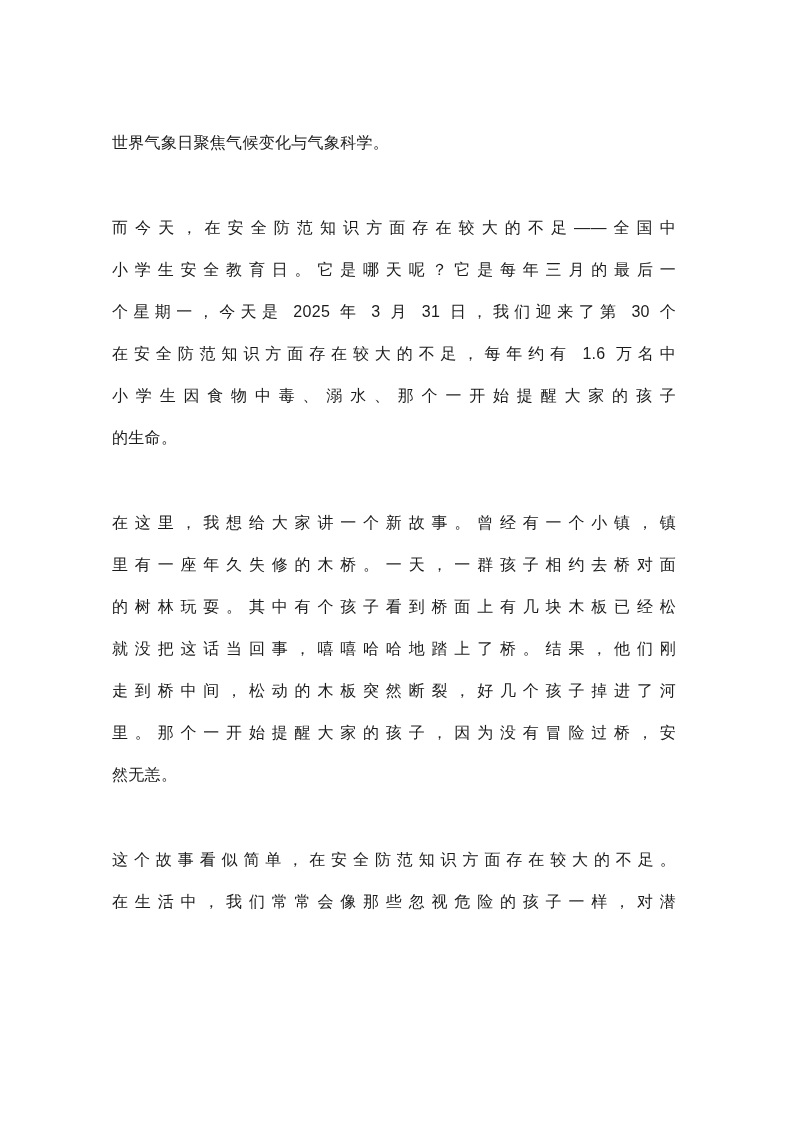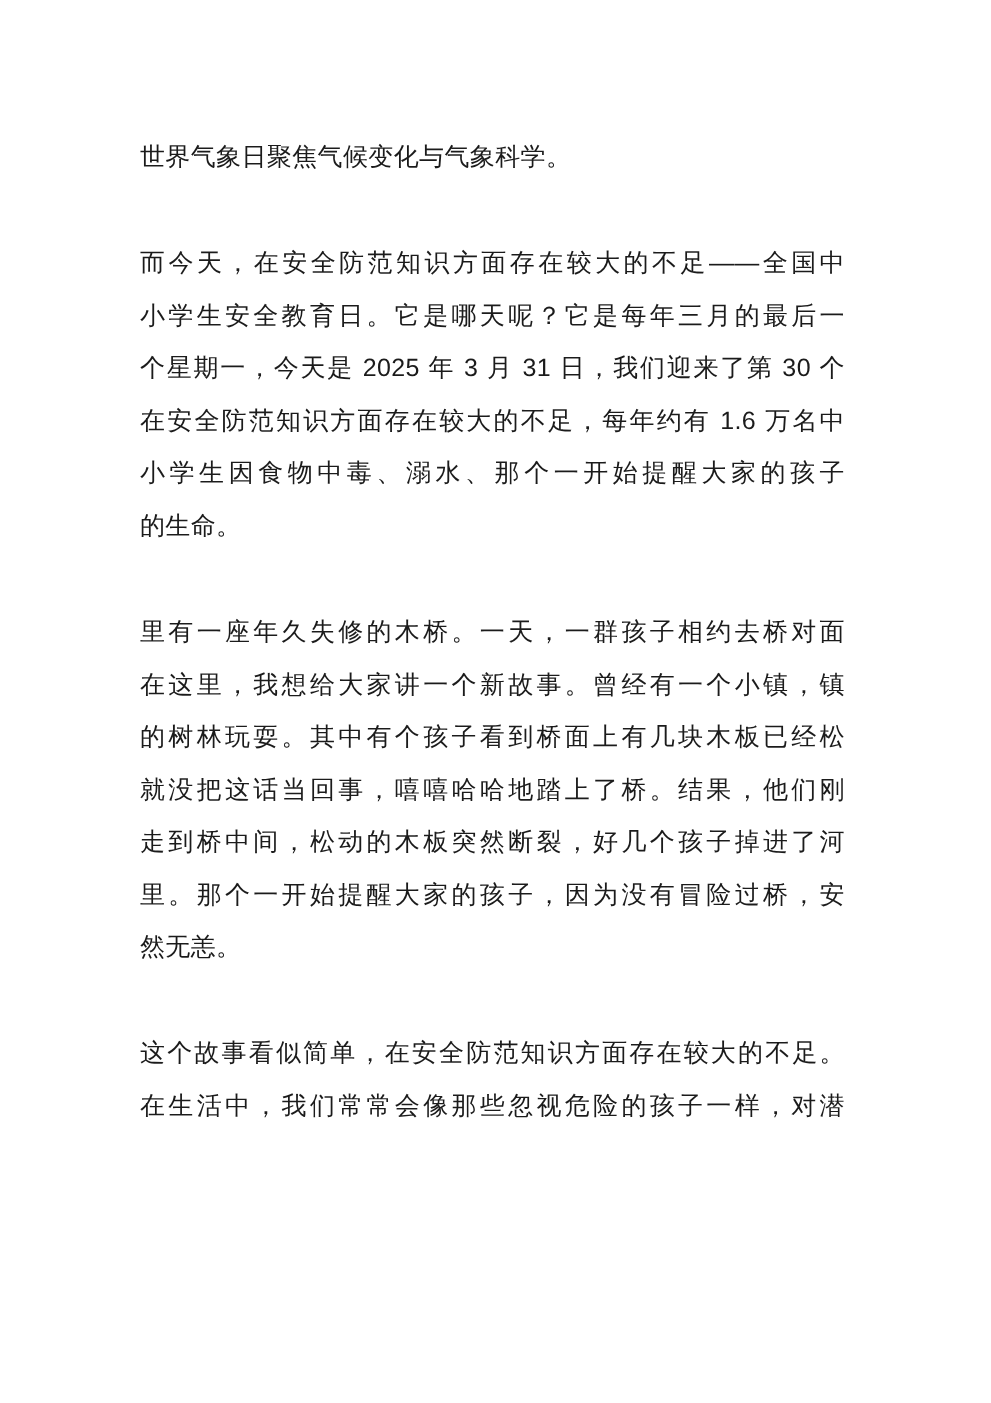--- a/index.html
+++ b/index.html
@@ -18,24 +18,24 @@
     position: absolute;
     left: 0;
     top: 0;
     width: 793px;
     height: 1122px;
     background: #ffffff;
   }
   .content {
     position: absolute;
     left: 112px;
-    top: 105px;
+    top: 122px;
     width: 564px;
     color: #1b1b1b;
-    font-size: 20px;
+    font-size: 16px;
     line-height: 42px;
     letter-spacing: 0.3px;
   }
   .para {
     margin: 0 0 43px 0;
   }
   .line {
     text-align: justify;
     text-align-last: justify;
     -moz-text-align-last: justify;
@@ -60,22 +60,22 @@
     <div class="para">
       <div class="line">而今天，在安全防范知识方面存在较大的不足——全国中</div>
       <div class="line">小学生安全教育日。它是哪天呢？它是每年三月的最后一</div>
       <div class="line">个星期一，今天是 2025 年 3 月 31 日，我们迎来了第 30 个</div>
       <div class="line">在安全防范知识方面存在较大的不足，每年约有 1.6 万名中</div>
       <div class="line">小学生因食物中毒、溺水、那个一开始提醒大家的孩子</div>
       <div class="line end">的生命。</div>
     </div>
 
     <div class="para">
+      <div class="line">在这里，我想给大家讲一个新故事。曾经有一个小镇，镇</div>
       <div class="line">里有一座年久失修的木桥。一天，一群孩子相约去桥对面</div>
-      <div class="line">在这里，我想给大家讲一个新故事。曾经有一个小镇，镇</div>
       <div class="line">的树林玩耍。其中有个孩子看到桥面上有几块木板已经松</div>
       <div class="line">就没把这话当回事，嘻嘻哈哈地踏上了桥。结果，他们刚</div>
       <div class="line">走到桥中间，松动的木板突然断裂，好几个孩子掉进了河</div>
       <div class="line">里。那个一开始提醒大家的孩子，因为没有冒险过桥，安</div>
       <div class="line end">然无恙。</div>
     </div>
 
     <div class="para">
       <div class="line">这个故事看似简单，在安全防范知识方面存在较大的不足。</div>
       <div class="line">在生活中，我们常常会像那些忽视危险的孩子一样，对潜</div>

